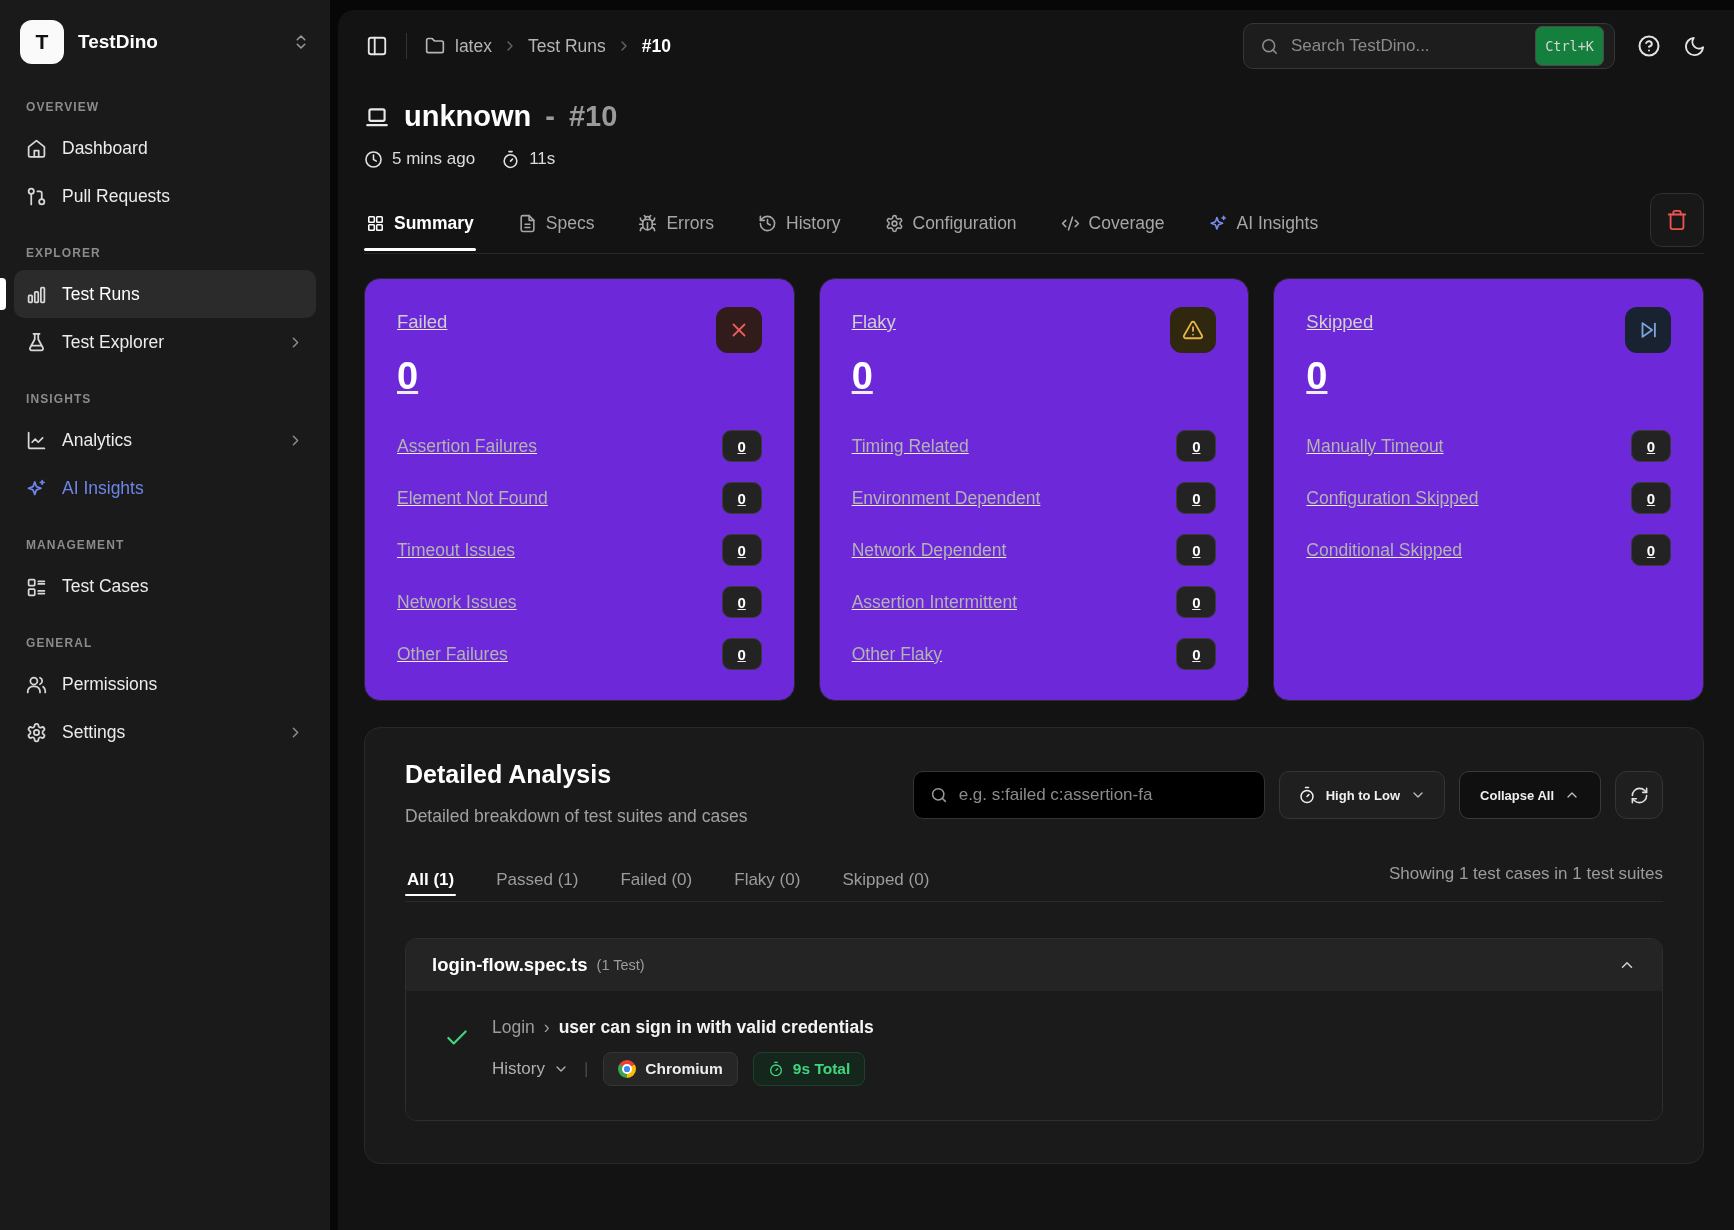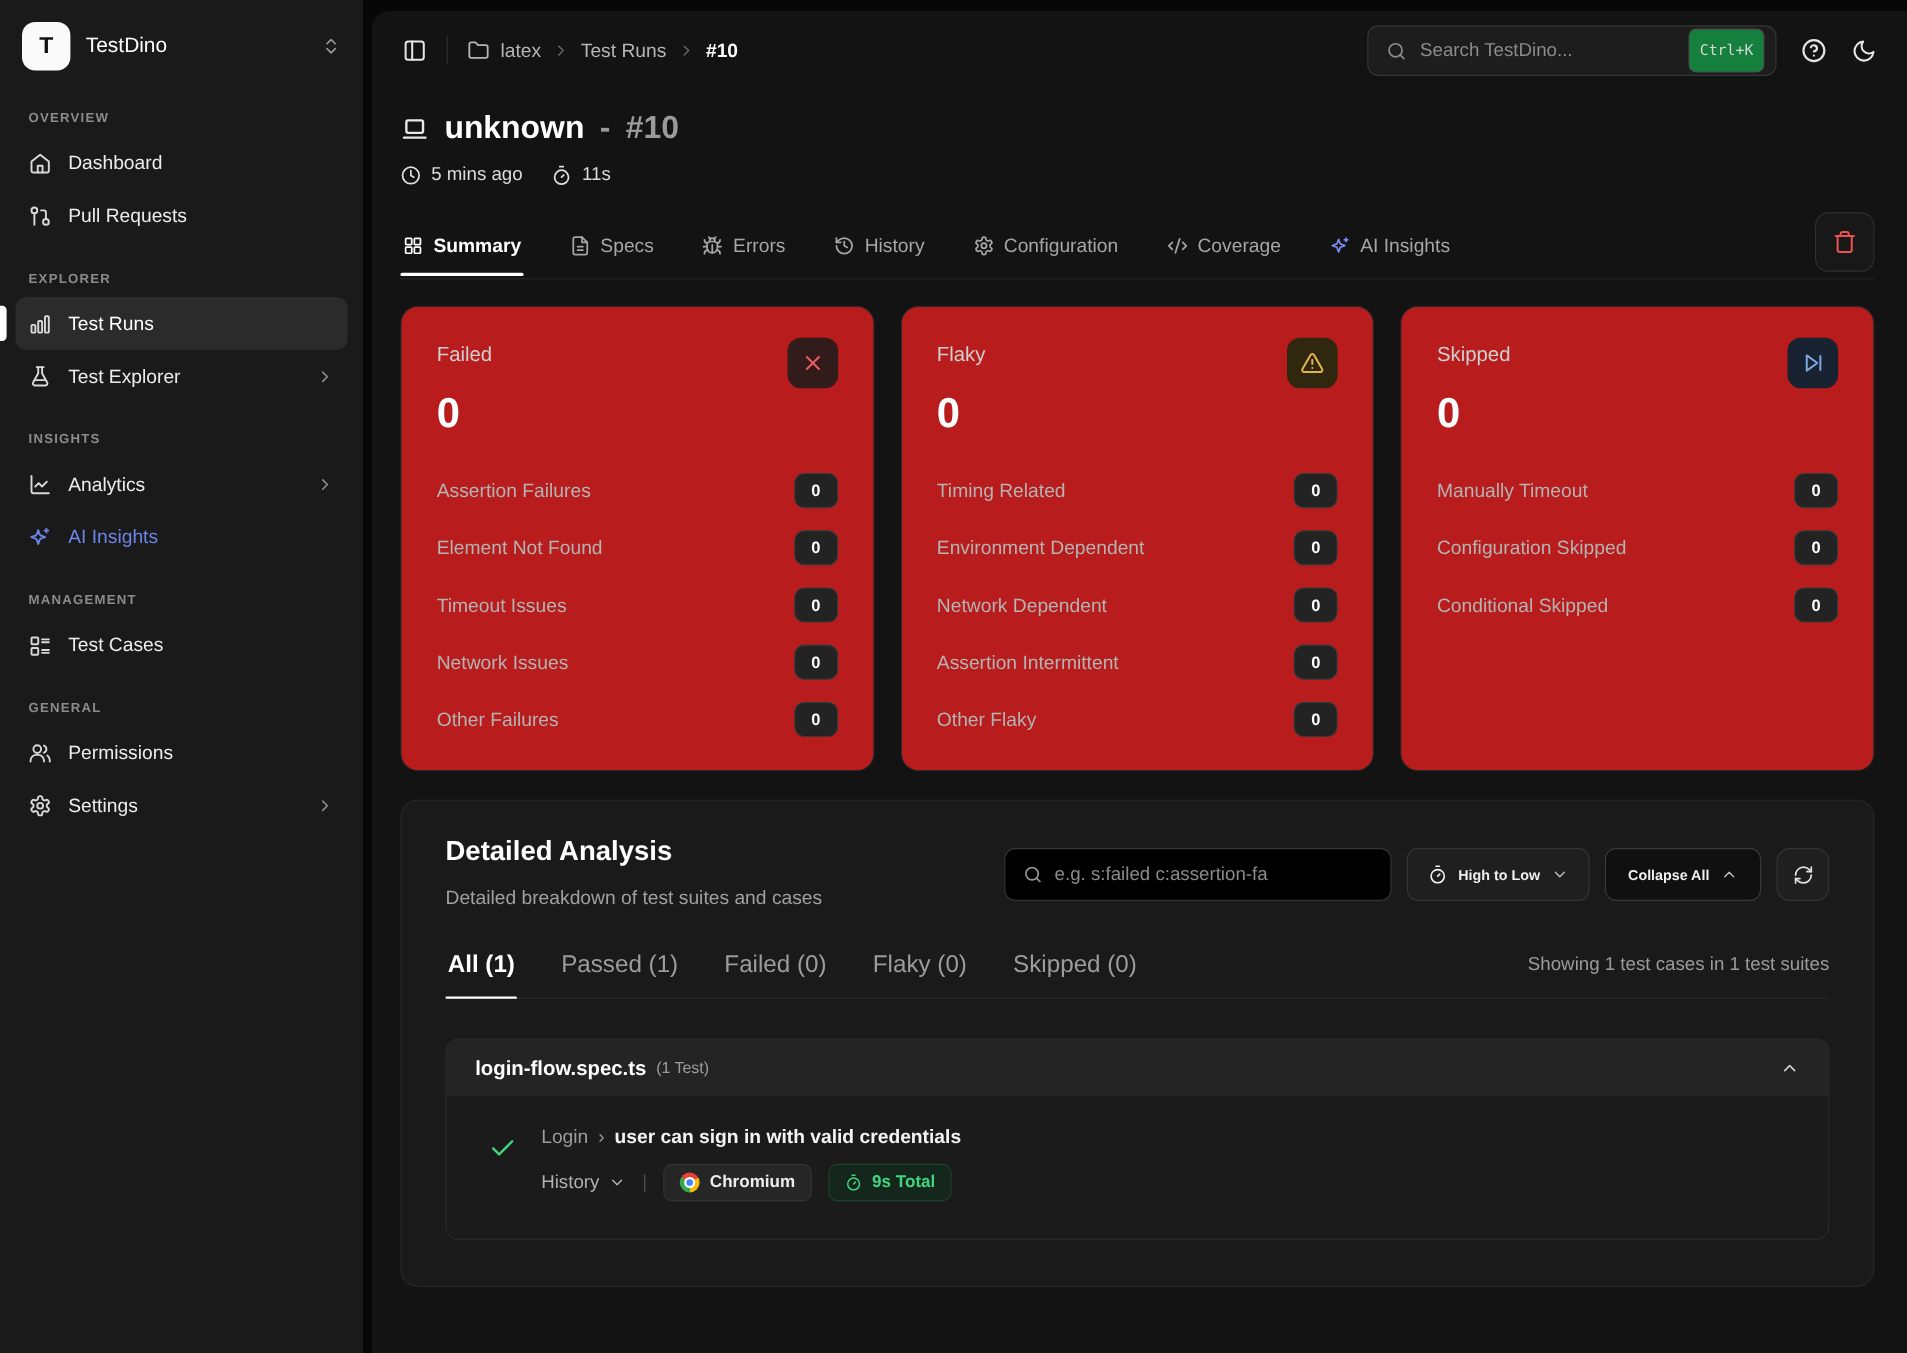--- a/index.html
+++ b/index.html
@@ -5,21 +5,21 @@
   * { margin:0; padding:0; box-sizing:border-box; }
   html,body { width:1734px; height:1230px; background:#070707; font-family:"Liberation Sans", sans-serif; overflow:hidden; }
   .app { width:1734px; height:1230px; display:flex; color:#ededed; }
 
   svg.ic { display:block; flex:none; }
 
   
   .sidebar { width:330px; height:100%; background:#1a1a1a; padding:14px 14px 0 14px; flex:none; position:relative; }
   .logo-row { display:flex; align-items:center; gap:14px; padding:6px 6px 10px 6px; }
   .logo-box { width:44px; height:44px; border-radius:12px; background:#fafafa; color:#111; display:flex; align-items:center; justify-content:center; font-size:21px; font-weight:bold; }
-  .logo-name { font-size:19px; font-weight:normal; color:#fff; flex:1; }
+  .logo-name { font-size:19px; font-weight:bold; color:#fff; flex:1; }
   .logo-chevrons { color:#9a9a9a; }
   .sec-label { font-size:12px; font-weight:bold; letter-spacing:1.1px; color:#8b8b8b; margin:26px 0 10px 0; padding-left:12px; }
   .nav-item { position:relative; display:flex; align-items:center; gap:15px; height:48px; padding:0 12px; border-radius:10px; color:#ececec; font-size:17.5px; cursor:pointer; }
   .nav-item .ni-icon { color:#d8d8d8; }
   .nav-item .ni-label { flex:1; }
   .nav-item .ni-chev { color:#8f8f8f; }
   .nav-item.active { background:#2b2b2b; color:#fff; }
   .nav-item.active::before { content:""; position:absolute; left:-14px; top:8px; width:6px; height:32px; background:#fff; border-radius:0 4px 4px 0; }
   .nav-item.accent, .nav-item.accent .ni-icon { color:#6c86e8; }
 
@@ -54,21 +54,21 @@
 
   .tabs-row { display:flex; align-items:center; margin-top:24px; border-bottom:1px solid #272727; }
   .tab { position:relative; display:flex; align-items:center; gap:9px; padding:16px 2px; margin-right:40px; font-size:17.5px; color:#a6a6a6; cursor:pointer; white-space:nowrap; }
   .tab.active { color:#fff; font-weight:bold; }
   .tab.active::after { content:""; position:absolute; left:0; right:0; bottom:-1px; height:2.5px; background:#fff; border-radius:2px; }
   .tab .ai-ic { color:#7b8cf0; }
   .trash-btn { margin-left:auto; width:54px; height:54px; border-radius:12px; border:1px solid #303030; background:#181818; display:flex; align-items:center; justify-content:center; color:#ef5350; cursor:pointer; margin-bottom:6px; }
 
   
   .cards { display:grid; grid-template-columns:repeat(3,1fr); gap:24px; margin-top:24px; }
-  .card { background:#b91c1c; border:1px solid #292929; border-radius:16px; padding:28px 32px 30px 32px; }
+  .card { background:#6d28d9; border:1px solid #292929; border-radius:16px; padding:28px 32px 30px 32px;text-decoration:underline; }
   .card-head { display:flex; align-items:flex-start; justify-content:space-between; }
   .card-title { font-size:18.5px; color:#cfcfcf; padding-top:4px; }
   .card-iconbox { width:46px; height:46px; border-radius:12px; display:flex; align-items:center; justify-content:center; }
   .ib-failed { background:#321b1b; color:#ee5b5b; }
   .ib-flaky { background:#30270f; color:#e6b34b; }
   .ib-skipped { background:#182231; color:#7ba7dd; }
   .card-count { font-size:38px; font-weight:bold; color:#fff; margin-top:2px; }
   .card-rows { margin-top:32px; display:flex; flex-direction:column; gap:20px; }
   .crow { display:flex; align-items:center; justify-content:space-between; }
   .crow-label { font-size:17.5px; color:#b3b3b3; }
@@ -84,21 +84,21 @@
   .da-filter { width:352px; height:48px; background:#000000; border:1px solid #343434; border-radius:10px; display:flex; align-items:center; gap:11px; padding:0 16px; }
   .da-filter input { flex:1; min-width:0; background:transparent; border:none; outline:none; font-size:17px; color:#dcdcdc; font-family:"Liberation Sans", sans-serif; }
   .da-filter input::placeholder { color:#8b8b8b; }
   .da-filter svg { color:#9a9a9a; }
   .btn { height:48px; border-radius:10px; border:1px solid #353535; background:#1f1f1f; display:flex; align-items:center; gap:10px; padding:0 18px; cursor:pointer; color:#f0f0f0; font-size:13px; font-weight:bold; white-space:nowrap; }
   .btn .chev { color:#bdbdbd; }
   .btn.dark { background:#101010; border-color:#3a3a3a; padding:0 20px; }
   .sq-btn { width:48px; height:48px; border-radius:12px; border:1px solid #353535; background:#1f1f1f; display:flex; align-items:center; justify-content:center; color:#e0e0e0; cursor:pointer; }
 
   .da-tabs { display:flex; align-items:center; margin-top:34px; border-bottom:1px solid #2a2a2a; }
-  .da-tab { position:relative; padding:0 2px 17px 2px; margin-right:38px; font-size:22px; color:#9c9c9c; cursor:pointer; }
+  .da-tab { position:relative; padding:0 2px 5px 2px; margin-right:38px; font-size:17px; color:#9c9c9c; cursor:pointer; }
   .da-tab.active { color:#fff; font-weight:bold; }
   .da-tab.active::after { content:""; position:absolute; left:0; right:0; bottom:-1px; height:2.5px; background:#fff; border-radius:2px; }
   .da-showing { margin-left:auto; font-size:17px; color:#9c9c9c; padding-bottom:17px; }
 
   .suite { margin-top:36px; border:1px solid #2e2e2e; border-radius:12px; overflow:hidden; }
   .suite-head { background:#242424; display:flex; align-items:center; padding:15px 26px; cursor:pointer; }
   .suite-name { font-size:18.5px; font-weight:bold; color:#fff; }
   .suite-count { font-size:14.5px; color:#9c9c9c; margin-left:9px; }
   .suite-chev { margin-left:auto; color:#cfcfcf; display:flex; }
   .suite-body { background:#1b1b1b; padding:26px 26px 34px 22px; display:flex; align-items:flex-start; }

